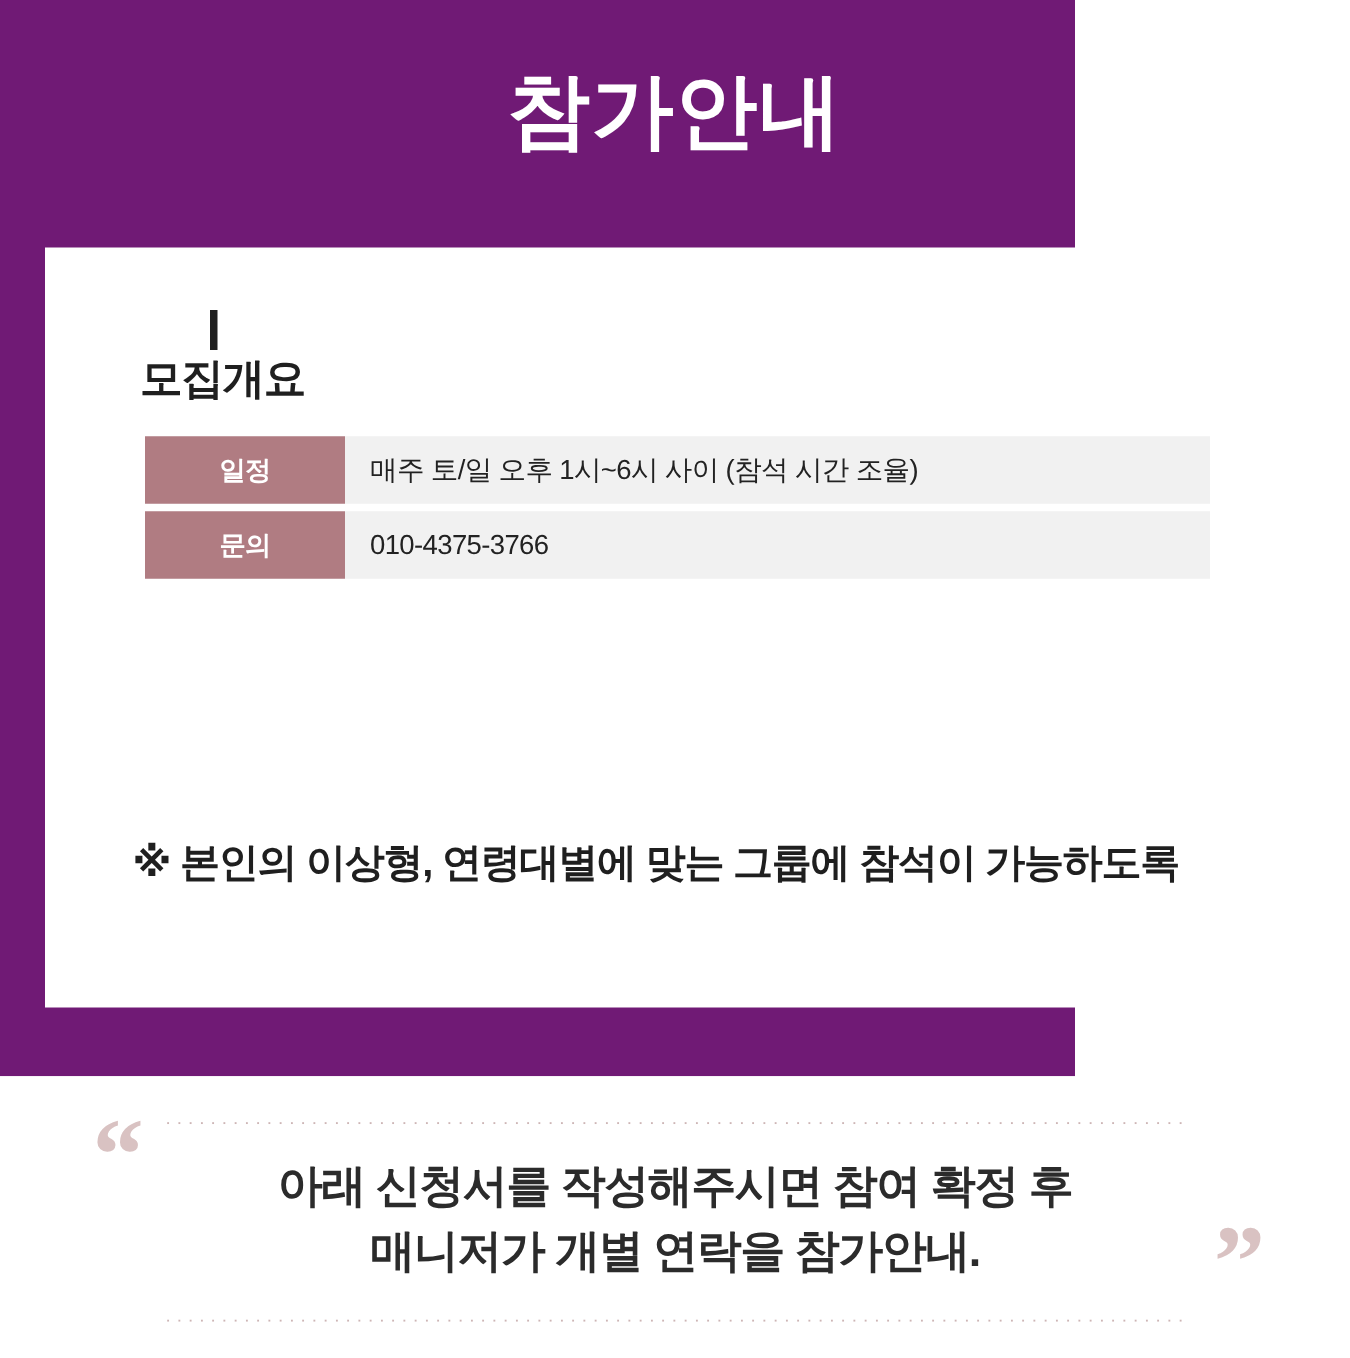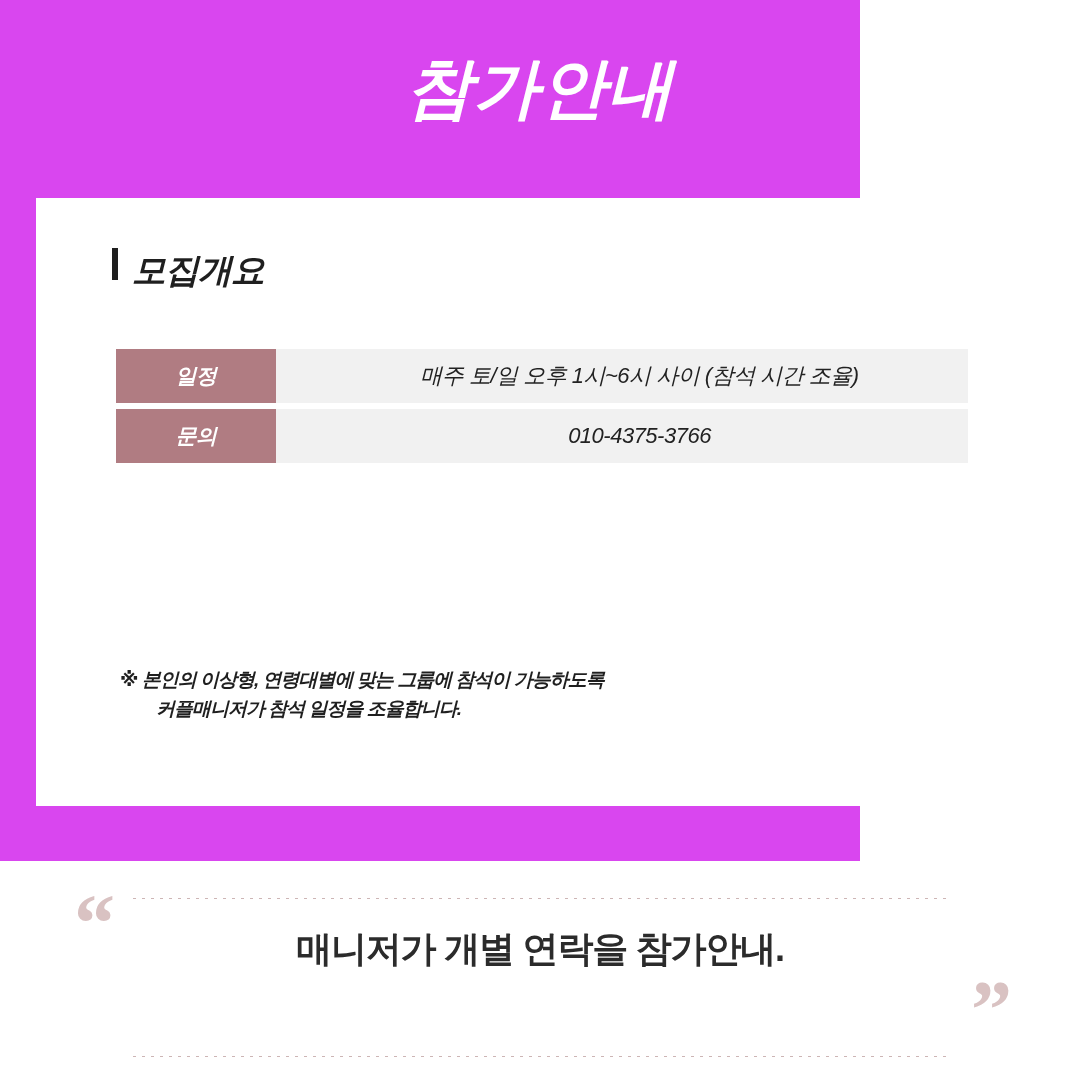--- a/index.html
+++ b/index.html
@@ -20,22 +20,21 @@
     height: 1086px;
   }
 
   
   .top-panel {
     position: absolute;
     left: 0;
     top: 0;
     width: 860px;
     height: 861px;
-    background: #d946ef;
-    font-style: italic;
+    background: #701a75;
   }
 
   .main-title {
     position: absolute;
     left: 0;
     top: 52px;
     width: 1080px;
     text-align: center;
     color: #ffffff;
     font-size: 66px;
@@ -55,20 +54,22 @@
 
   .section-heading {
     position: absolute;
     left: 76px;
     top: 50px;
     font-size: 34px;
     font-weight: bold;
     color: #1f1f1f;
     letter-spacing: -1px;
     display: flex;
+    align-items: center;
+    flex-direction: column;
   }
   .section-heading .bar {
     display: inline-block;
     width: 6px;
     height: 32px;
     background: #1f1f1f;
     margin-right: 14px;
   }
 
   .info-table {
@@ -89,37 +90,35 @@
     font-size: 21px;
     font-weight: bold;
     text-align: center;
     vertical-align: middle;
     letter-spacing: -0.5px;
   }
   .info-table td.value {
     background: #f1f1f1;
     color: #222222;
     font-size: 22px;
-    padding-left: 36px;
+    padding-left: 20px;
     vertical-align: middle;
     letter-spacing: -0.5px;
-    text-align: center;
   }
 
   .note {
     position: absolute;
     left: 70px;
     top: 468px;
     width: 900px;
-    font-size: 19px;
+    font-size: 32px;
     font-weight: bold;
     color: #1f1f1f;
     line-height: 1.5;
     letter-spacing: -1px;
-    margin-left: 14px;
   }
   .note .line2 {
     display: block;
     padding-left: 36px;
   }
 
   
   .bottom {
     position: absolute;
     left: 0;
@@ -208,29 +207,29 @@
           </tr>
           <tr>
             <td class="label">문의</td>
             <td class="value">010-4375-3766</td>
           </tr>
         </tbody>
       </table>
 
       <div class="note">
         <span>※ 본인의 이상형, 연령대별에 맞는 그룹에 참석이 가능하도록</span>
-        <span class="line2">커플매니저가 참석 일정을 조율합니다.</span>
       </div>
 
     </div>
   </div>
 
   <div class="bottom">
     <div class="dots-top"></div>
     <div class="quote-mark quote-open">“</div>
     <div class="quote-text">
+      <span>아래 신청서를 작성해주시면 참여 확정 후</span>
       <span>매니저가 개별 연락을 참가안내.</span>
     </div>
     <div class="quote-mark quote-close">”</div>
     <div class="dots-bottom"></div>
   </div>
 
 </div>
 
 </body></html>

